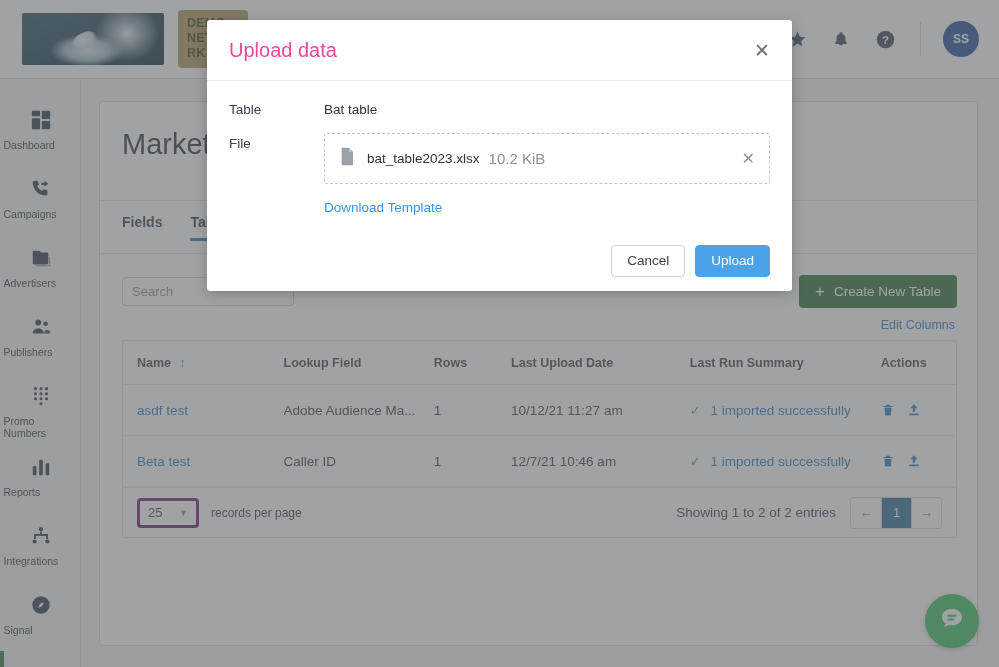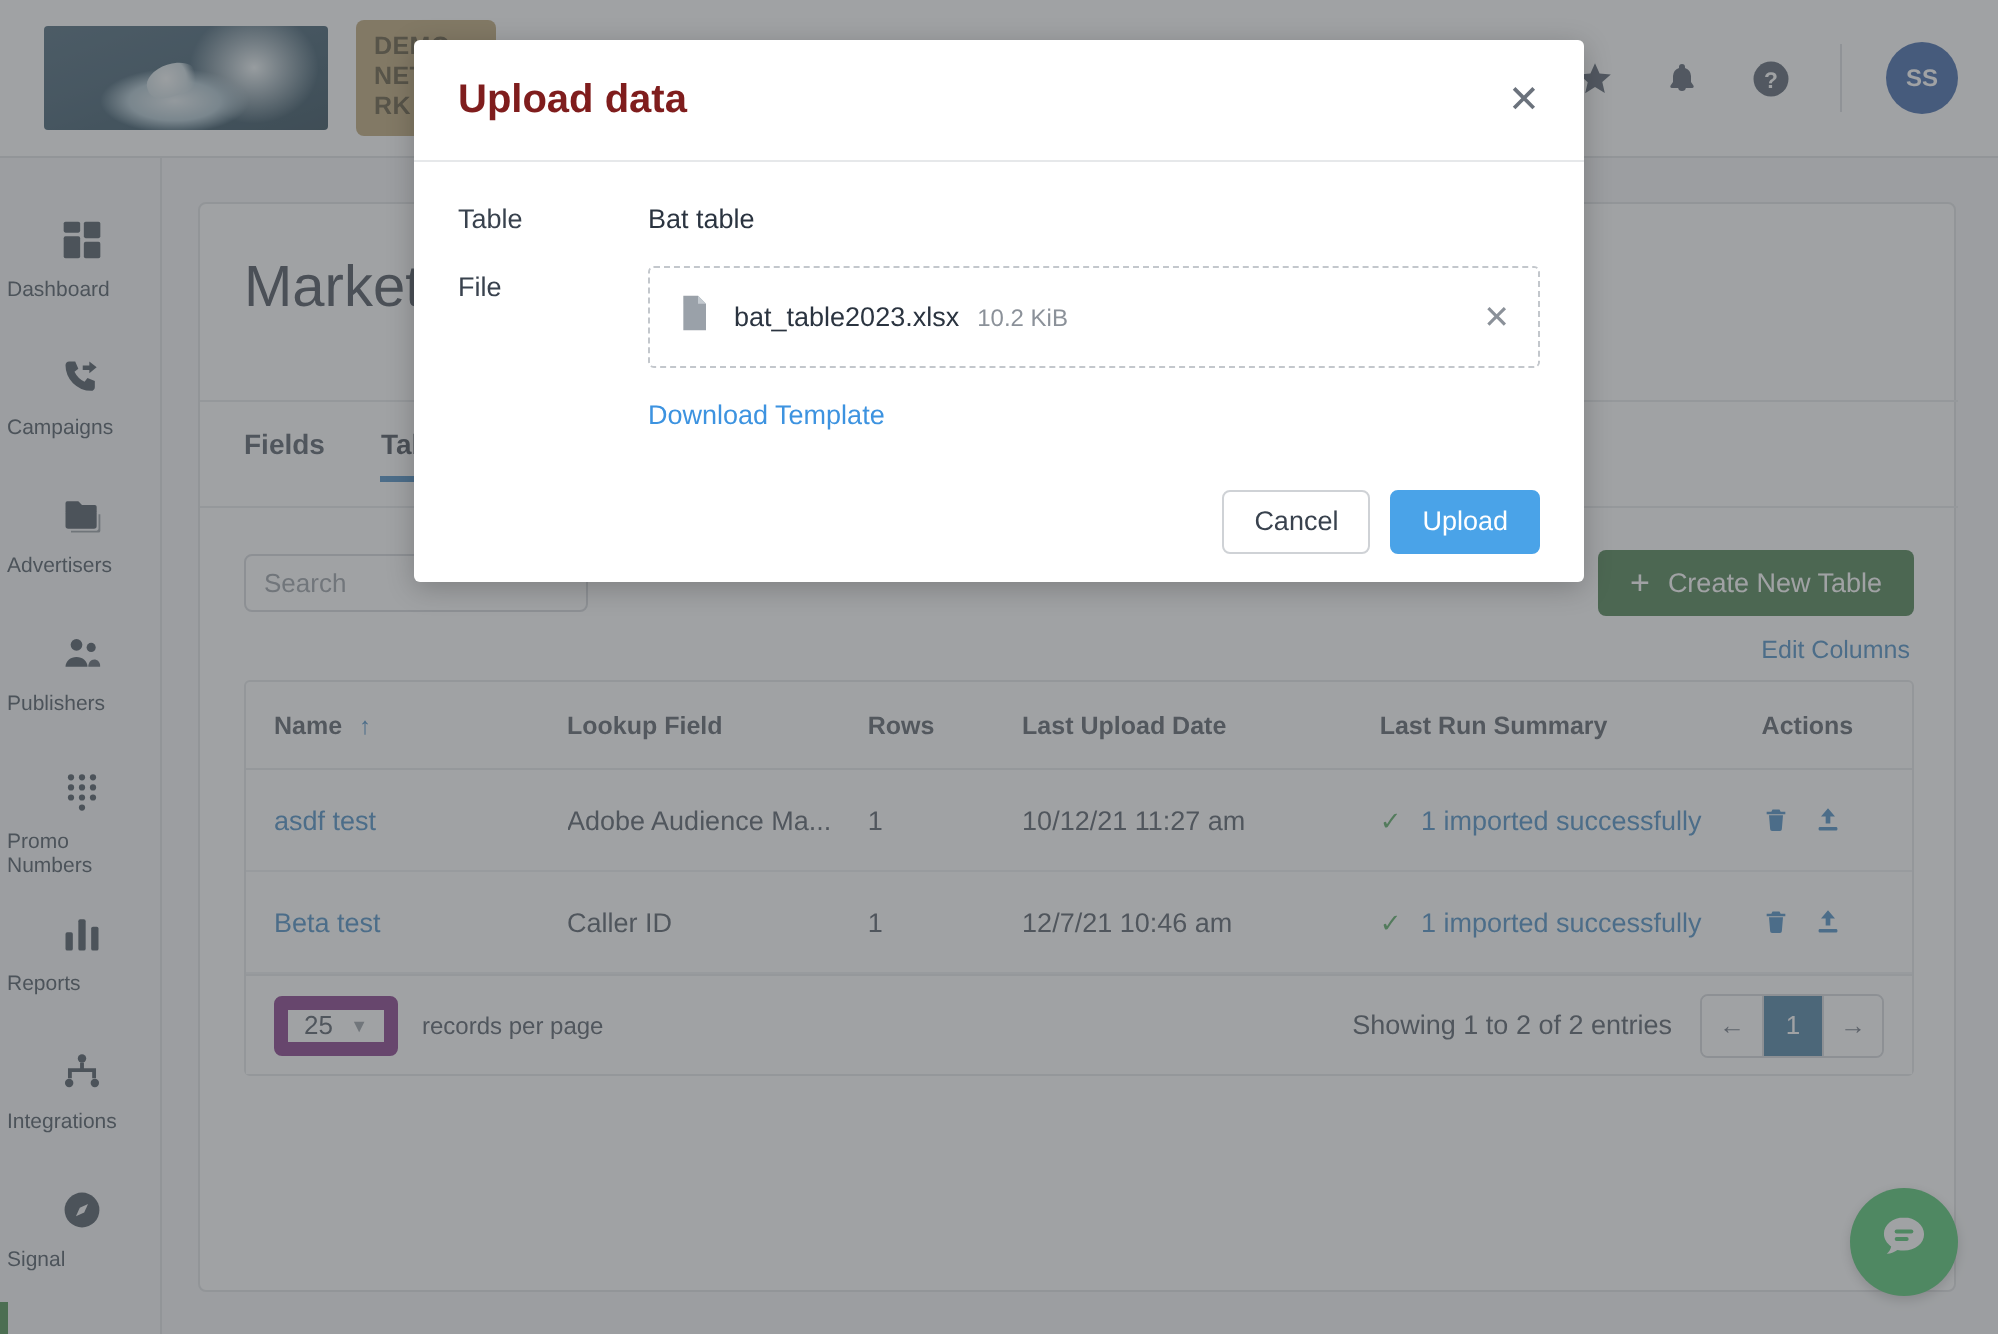--- a/index.html
+++ b/index.html
@@ -125,21 +125,21 @@
   .ok-check { color: #3f9e4d; margin-right: 6px; font-size: 13px; }
   .act-icons { display: flex; gap: 12px; }
   .act-icons span { cursor: pointer; color: #2e7cbb; display: inline-flex; }
 
   
   .tfoot {
     display: flex; align-items: center; height: 50px; padding: 0 14px;
     border-top: 1px solid #e4e6e8; background: #fff;
   }
   .per-page {
-    width: 62px; height: 30px; border: 7px solid #701a75; border-radius: 4px;
+    width: 62px; height: 30px; border: 3px solid #701a75; border-radius: 4px;
     display: flex; align-items: center; justify-content: space-between;
     padding: 0 8px; font-size: 13px; color: #39424e; cursor: pointer; background: #fff;
   }
   .per-page .caret { color: #8b9199; font-size: 9px; }
   .per-page-label { font-size: 12px; color: #39424e; margin-left: 12px; }
   .showing { margin-left: auto; font-size: 13.5px; color: #39424e; }
   .pager { display: flex; margin-left: 14px; border: 1px solid #cfd2d6; border-radius: 4px; overflow: hidden; }
   .pager div {
     width: 30px; height: 30px; display: flex; align-items: center; justify-content: center;
     font-size: 13px; color: #5b6370; cursor: pointer; background: #fff;
@@ -158,36 +158,36 @@
   
   .scrim { position: absolute; inset: 0; background: rgba(96,100,104,.60); }
   .modal {
     position: absolute; left: 207px; top: 20px; width: 585px; height: 271px;
     background: #fff; border-radius: 3px; box-shadow: 0 3px 14px rgba(0,0,0,.22);
   }
   .modal-head {
     height: 61px; display: flex; align-items: center; padding: 0 16px 0 22px;
     border-bottom: 1px solid #e6e8ea;
   }
-  .modal-title { font-size: 20px; color: #7f1d1d; font-weight: bold; }
+  .modal-title { font-size: 20px; color: #ec4899; }
   .modal-close {
     margin-left: auto; width: 28px; height: 28px; display: flex;
     align-items: center; justify-content: center; color: #6b727c;
     font-size: 19px; cursor: pointer;
   }
   .modal-body { padding: 18px 22px 0; }
   .frow { display: flex; align-items: flex-start; margin-bottom: 16px; }
   .flabel { width: 95px; flex: 0 0 95px; font-size: 13.5px; color: #39424e; padding-top: 3px; }
   .fvalue { font-size: 13.5px; color: #2b3440; padding-top: 3px; }
   .dropzone {
     width: 462px; height: 51px; border: 1px dashed #c3c7cc; border-radius: 3px;
     display: flex; align-items: center; padding: 0 14px;
   }
   .file-name { font-size: 13.5px; color: #2b3440; margin-left: 12px; }
-  .file-size { font-size: 12px; color: #8b9199; margin-left: 9px; }
+  .file-size { font-size: 15px; color: #8b9199; margin-left: 9px; }
   .file-x { margin-left: auto; color: #8b9199; font-size: 16px; cursor: pointer; }
   .dl-template { font-size: 13.5px; color: #3d93e0; cursor: pointer; margin: 8px 0 0 95px; }
   .modal-foot {
     position: absolute; left: 0; bottom: 0; width: 585px; height: 61px;
     display: flex; align-items: center; justify-content: flex-end;
     gap: 10px; padding-right: 22px;
   }
   .btn {
     height: 32px; padding: 0 15px; border-radius: 4px; font-size: 13.5px;
     cursor: pointer; font-family: "Liberation Sans", sans-serif;

